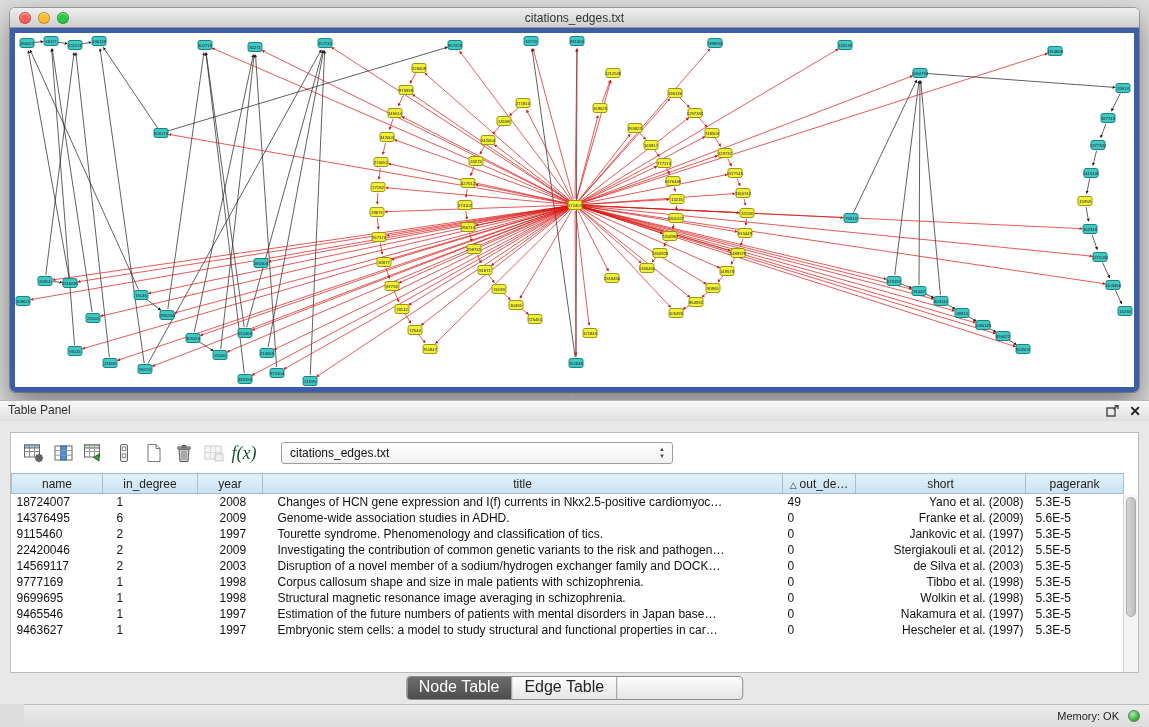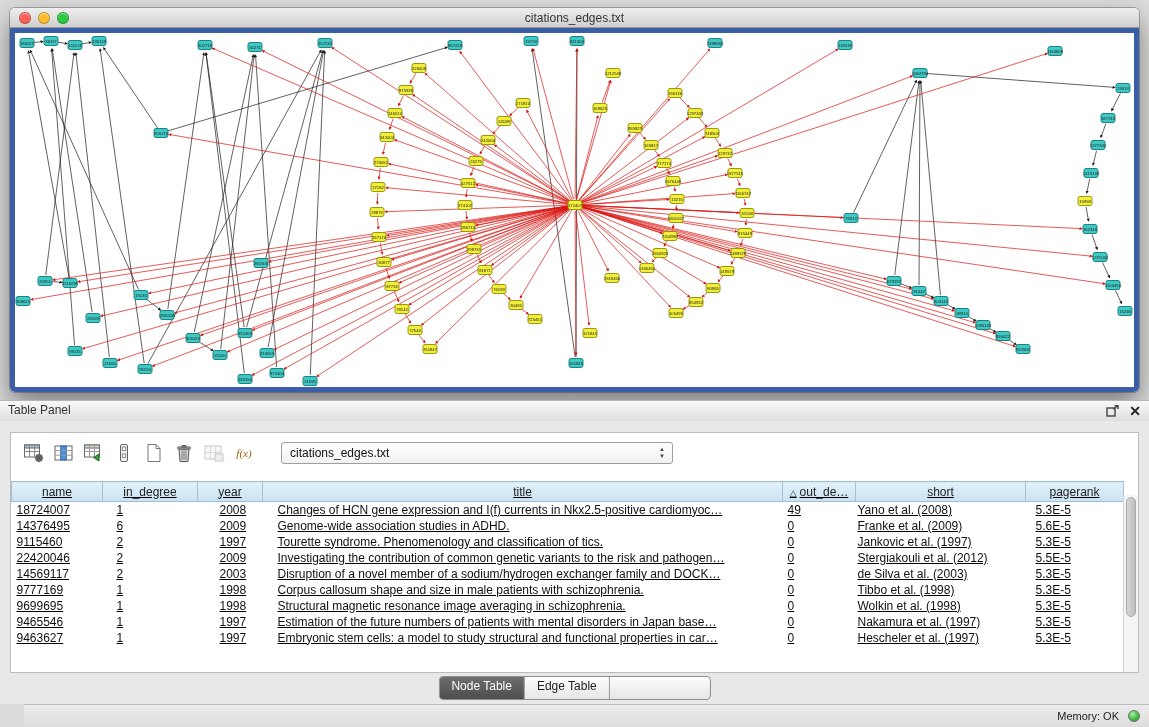--- a/index.html
+++ b/index.html
@@ -54,68 +54,68 @@
   }
   .panel-content {
     position:absolute; left:10px; right:10px; top:11px; height:241px;
     background:#fff; border:1px solid #bcbcbc;
   }
 
   
   .toolbar { height:40px; display:flex; align-items:center; padding-left:8px; }
   .tbtn { width:30px; height:28px; display:flex; align-items:center; justify-content:center; }
   .tbtn.disabled { opacity:.45; }
-  .fx { font-family:"Liberation Serif", serif; font-style:italic; font-size:11px; color:#a16207; }
+  .fx { font-family:"Liberation Serif", serif; font-style:italic; font-size:18px; color:#14532d; }
   .combo {
     margin-left:22px; width:392px; height:22px; position:relative;
     border:1px solid #9e9e9e; border-radius:3px;
     background:linear-gradient(#ffffff,#f1f1f1);
     font-size:12px; color:#111; line-height:20px; padding-left:8px;
   }
   .combo-arrows { position:absolute; right:7px; top:3px; font-size:6px; color:#444; line-height:7px; text-align:center; }
 
   
-  table.node-table { border-collapse:collapse; table-layout:fixed; width:1112px; margin-top:8px;text-decoration:underline; }
+  table.node-table { border-collapse:collapse; table-layout:fixed; width:1112px; margin-top:0; }
   .col-name{width:91px} .col-in_degree{width:95px} .col-year{width:65px}
   .col-title{width:520px} .col-out_degree{width:73px} .col-short{width:170px} .col-pagerank{width:98px}
   th {
     height:20px; font-size:12px; font-weight:normal; color:#222; text-align:center;
     background:linear-gradient(#e2f1fa,#c9e2f2);
     border:1px solid #a3bfd4; border-left:none;
     white-space:nowrap; overflow:hidden;
   }
   th:first-child { border-left:1px solid #a3bfd4; }
   th .sort-tri { font-size:9px; color:#333; margin-right:3px; }
   td {
     height:16px; font-size:12px; color:#111; text-align:left;
     white-space:nowrap; overflow:hidden; padding:0 2px;
   }
   td.col-name{padding-left:5px}
   td.col-in_degree{padding-left:14px}
   td.col-year{padding-left:22px}
   td.col-title{padding-left:15px}
   td.col-out_degree{padding-left:5px}
-  td.col-short{text-align:left}
+  td.col-short{text-align:right}
   td.col-pagerank{padding-left:10px}
 
   .vscroll {
     position:absolute; right:0; top:62px; bottom:0; width:15px;
     background:#f4f4f4; border-left:1px solid #d4d4d4;
   }
   .vscroll .thumb {
     position:absolute; left:2px; right:2px; top:2px; height:120px;
     border-radius:6px; background:linear-gradient(90deg,#d6d6d6,#bdbdbd);
     border:1px solid #aaa;
   }
 
   
   .tabs {
     position:absolute; left:50%; transform:translateX(-50%); top:255px; height:24px;
     display:flex; border:1px solid #8e8e8e; border-radius:4px; overflow:hidden;
-    background:linear-gradient(#fdfdfd,#e6e6e6); font-size:12px;
+    background:linear-gradient(#fdfdfd,#e6e6e6); font-size:16px;
   }
   .tab { padding:0 12px; line-height:19px; color:#222; border-right:1px solid #9a9a9a; }
   .tab:last-child { border-right:none;margin-top:23px; }
   .tab.selected { background:linear-gradient(#6e6e6e,#4d4d4d); color:#fff; }
 
   
   .statusbar {
     position:absolute; left:0; right:0; bottom:0; height:23px;
     background:linear-gradient(#ececec,#dcdcdc); border-top:1px solid #bdbdbd;margin-left:24px;
   }

